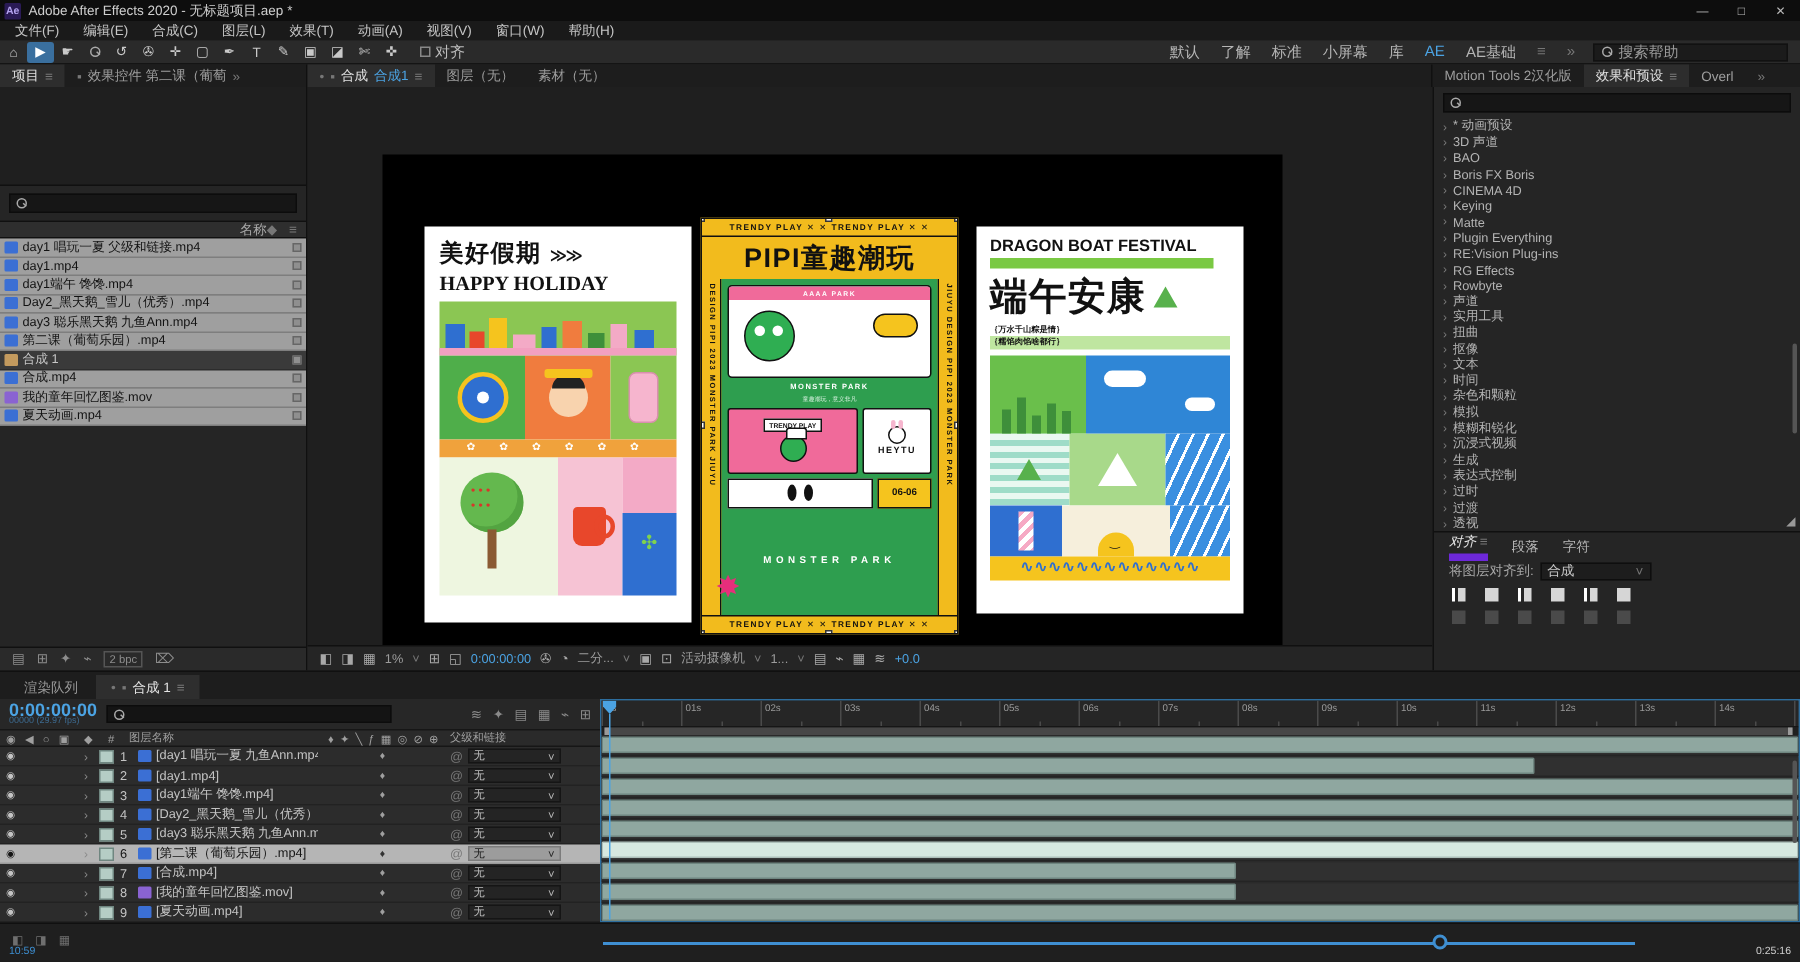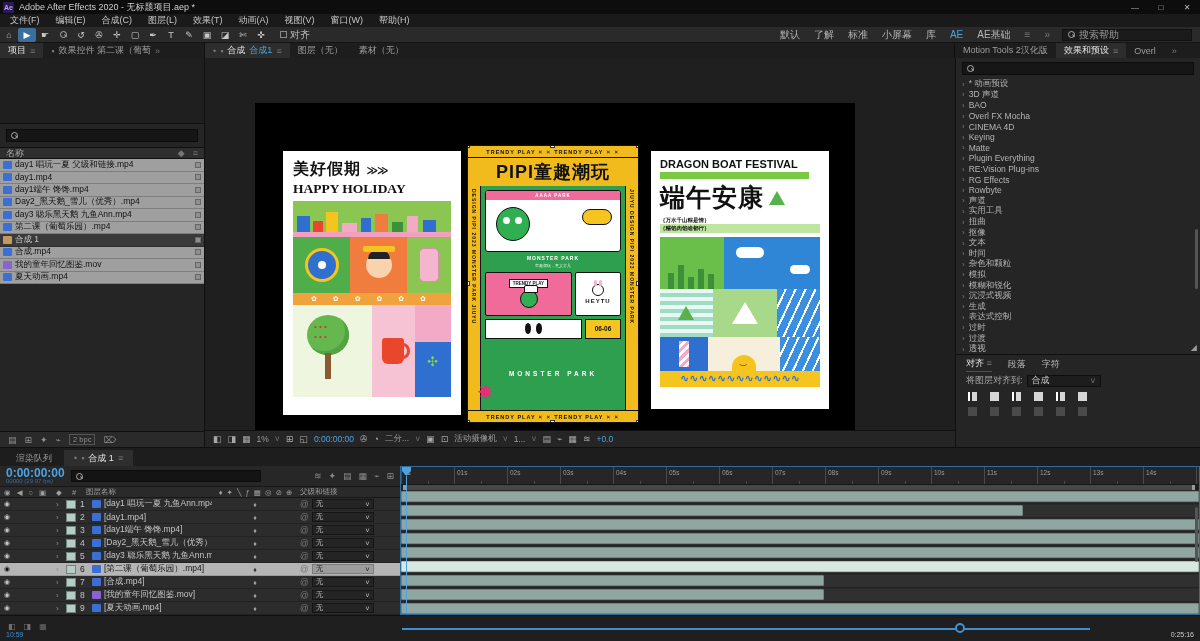--- a/index.html
+++ b/index.html
@@ -31,21 +31,21 @@
 .tabseg.seg-mid{width:750px;border-right:1px solid #101010;}
 .tabseg.seg-right{width:245px;}
 .ptab{display:flex;align-items:center;gap:4px;padding:0 8px;height:15px;color:#9e9e9e;white-space:nowrap;}
 .ptab.active{background:#2d2d2d;color:#e0e0e0;}
 .bluename{color:#4ba3e3;}
 .dim{color:#777;}
 
 #project{position:absolute;left:0;top:58px;width:205px;height:389px;background:#252525;border-right:1px solid #101010;}
 #pj-preview{height:66px;background:#1f1f1f;border-bottom:1px solid #101010;}
 #pj-search{margin:5px 6px;height:13px;background:#161616;border:1px solid #0c0c0c;display:flex;align-items:center;padding:0 4px;}
-#pj-head{height:12px;background:#2e2e2e;border-top:1px solid #101010;border-bottom:1px solid #101010;display:flex;align-items:center;padding:0 6px;color:#a8a8a8;}
+#pj-head{height:12px;background:#2e2e2e;border-top:1px solid #101010;border-bottom:1px solid #101010;display:flex;align-items:center;padding:0 6px;color:#a8a8a8;text-align:right;}
 #pj-head .cols{flex:1;}
 .pj-item{height:12.5px;display:flex;align-items:center;padding:0 3px;gap:3px;font-size:8.5px;background:#9f9f9f;color:#121212;border-bottom:1px solid #7e7e7e;}
 .pj-item.dim{background:#3a3a3a;color:#c7c7c7;border-bottom:1px solid #2c2c2c;}
 .fic{width:9px;height:8px;border-radius:1px;background:#3b6fd4;flex:none;}
 .fic.mov{background:#8a63d2;}
 .fic.comp{background:#c39a5e;}
 .pj-item .nm{flex:1;white-space:nowrap;overflow:hidden;}
 .pj-sq{width:6px;height:6px;background:#8f8f8f;border:1px solid #666;flex:none;}
 #pj-footer{position:absolute;left:0;bottom:0;width:100%;height:16px;background:#2a2a2a;border-top:1px solid #101010;display:flex;align-items:center;gap:8px;padding:0 8px;color:#8d8d8d;}
 #bpc{border:1px solid #555;padding:0 3px;font-size:7.5px;}
@@ -153,21 +153,21 @@
 
 #rightpanel{position:absolute;left:955px;top:58px;width:245px;height:389px;background:#252525;border-left:1px solid #101010;}
 #fx-search{margin:4px 6px;height:13px;background:#161616;border:1px solid #0c0c0c;display:flex;align-items:center;padding:0 4px;}
 #fx-list{position:relative;height:276px;overflow:hidden;border-bottom:1px solid #101010;}
 .fx-row{height:10.6px;display:flex;align-items:center;gap:4px;padding-left:6px;color:#b4b4b4;font-size:8.5px;white-space:nowrap;}
 .fx-row .chev{color:#7a7a7a;font-size:8px;}
 #fx-scroll{position:absolute;right:2px;top:150px;width:3px;height:60px;background:#555;border-radius:2px;}
 #fx-grip{position:absolute;right:3px;bottom:2px;color:#9a9a9a;font-size:8px;}
 #alignpanel{padding:2px 0;}
 #al-tabs{display:flex;gap:16px;padding:2px 10px;height:15px;align-items:center;}
-#al-tabs .t.active{color:#e6e6e6;border-bottom:1px solid #6d28d9;padding-bottom:1px;}
+#al-tabs .t.active{color:#e6e6e6;border-bottom:5px solid #6d28d9;padding-bottom:1px;font-style:italic;}
 #al-row{display:flex;align-items:center;gap:4px;padding:2px 10px;color:#a8a8a8;}
 #al-select{background:#1d1d1d;border:1px solid #0e0e0e;width:74px;height:12px;display:flex;align-items:center;justify-content:space-between;padding:0 4px;color:#c9c9c9;}
 .al-icons{display:flex;gap:13px;padding:3px 12px;}
 .alico{width:9px;height:9px;background:#d6d6d6;}
 .alico.l{border-left:2px solid #fff;background:linear-gradient(90deg,transparent 0 2px,#d6d6d6 2px);}
 .al-icons.dis .alico{background:#4a4a4a;border-color:#4a4a4a;}
 #al-dist{padding:2px 10px;color:#8a8a8a;}
 
 #timeline{position:absolute;left:0;top:447px;width:1200px;height:194px;background:#232323;border-top:1px solid #101010;}
 #tl-tabs{height:18px;display:flex;align-items:flex-end;padding-left:6px;gap:2px;background:#1d1d1d;}
@@ -619,21 +619,21 @@
         <span>3D 声道</span>
       </div>
 
       <div class="fx-row">
         <span class="chev">›</span>
         <span>BAO</span>
       </div>
 
       <div class="fx-row">
         <span class="chev">›</span>
-        <span>Overl FX Mocha</span>
+        <span>Boris FX Boris</span>
       </div>
 
       <div class="fx-row">
         <span class="chev">›</span>
         <span>CINEMA 4D</span>
       </div>
 
       <div class="fx-row">
         <span class="chev">›</span>
         <span>Keying</span>

